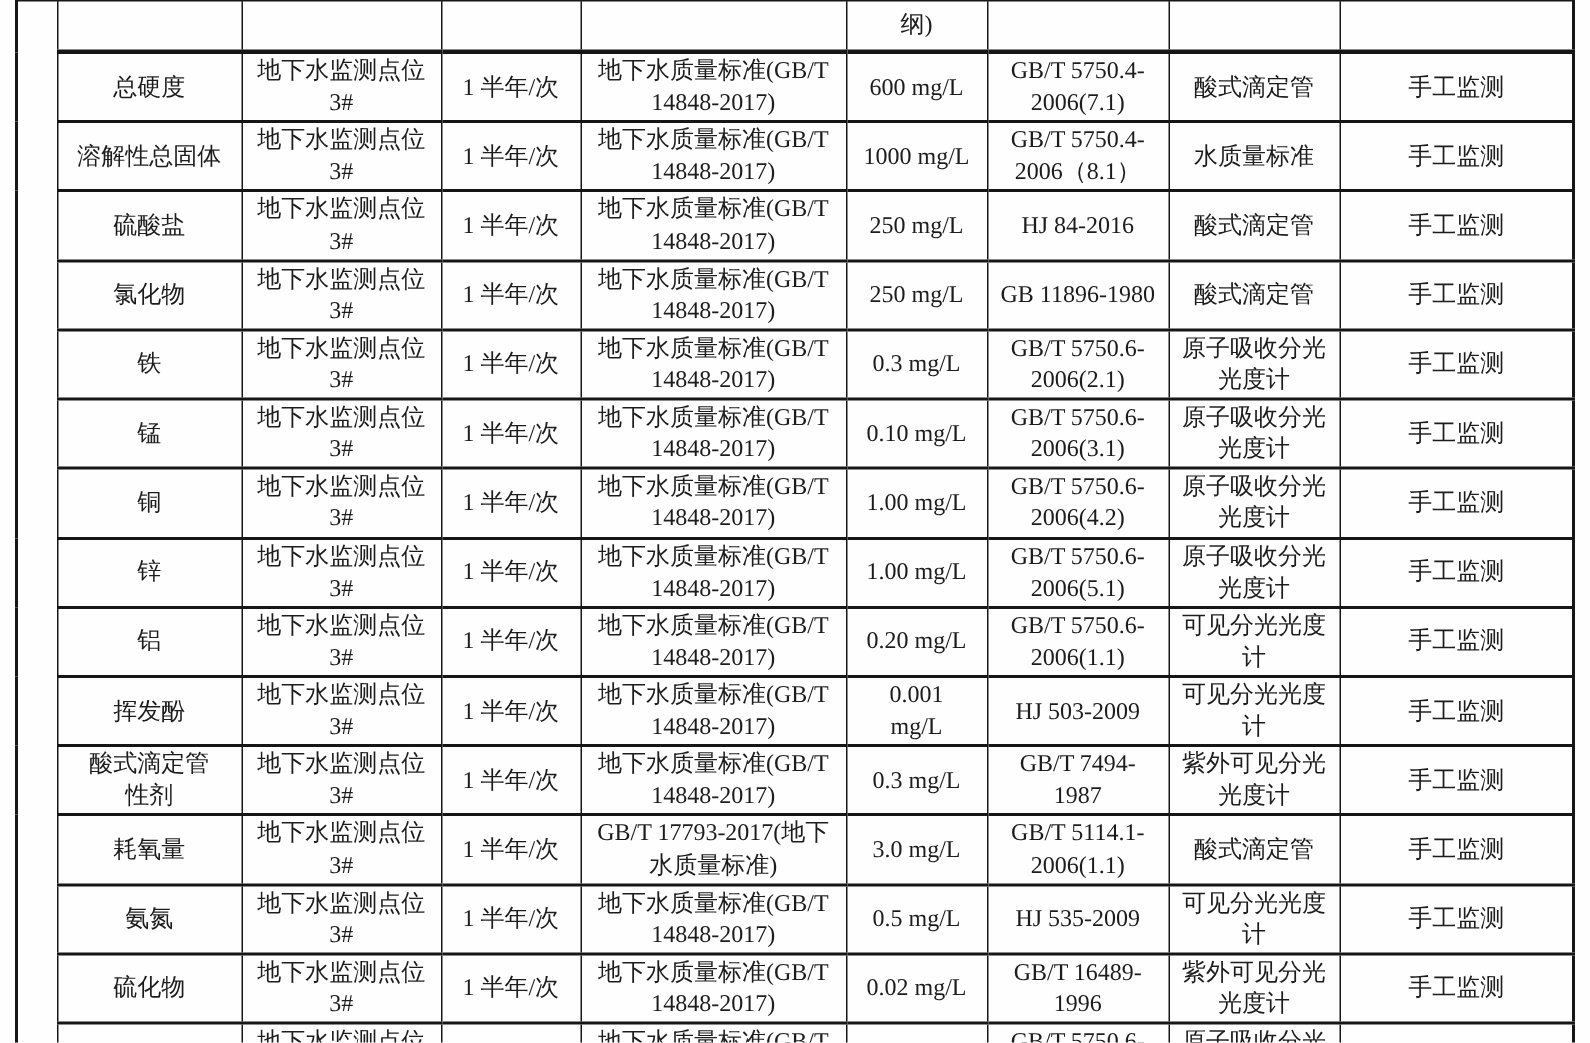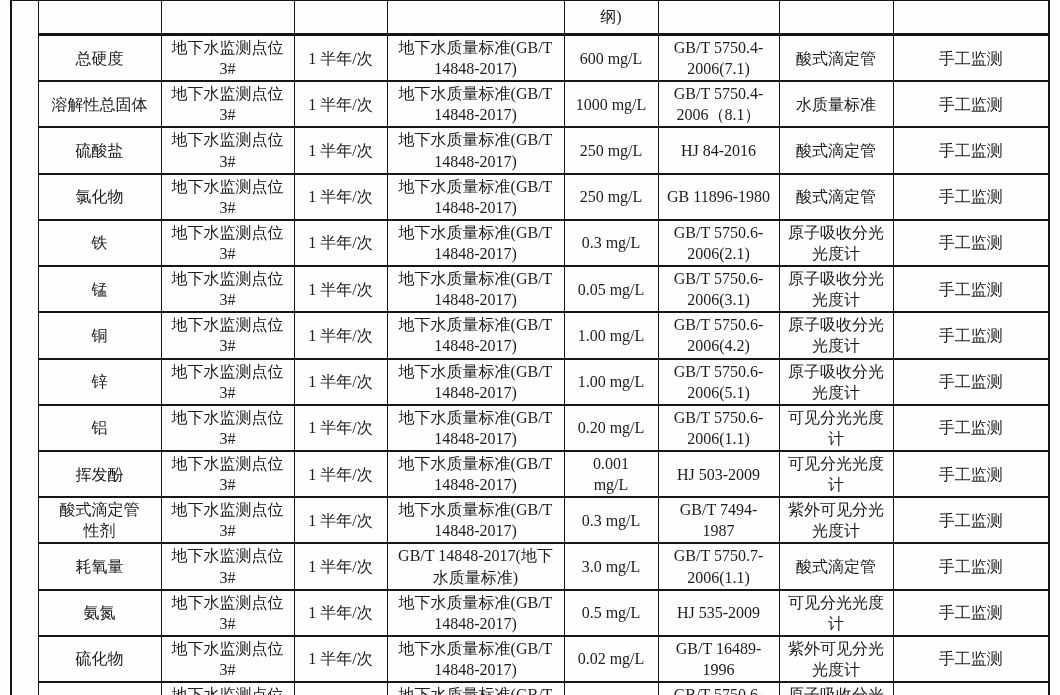--- a/index.html
+++ b/index.html
@@ -150,21 +150,21 @@
       <td>手工监测</td>
     </tr>
 
     <tr class="body-row">
       <td>锰</td>
       <td>地下水监测点位
 3#</td>
       <td>1 半年/次</td>
       <td>地下水质量标准(GB/T
 14848-2017)</td>
-      <td>0.05 mg/L</td>
+      <td>0.10 mg/L</td>
       <td>GB/T 5750.6-
 2006(3.1)</td>
       <td>原子吸收分光
 光度计</td>
       <td>手工监测</td>
     </tr>
 
     <tr class="body-row">
       <td>铜</td>
       <td>地下水监测点位
@@ -239,24 +239,24 @@
       <td>紫外可见分光
 光度计</td>
       <td>手工监测</td>
     </tr>
 
     <tr class="body-row">
       <td>耗氧量</td>
       <td>地下水监测点位
 3#</td>
       <td>1 半年/次</td>
-      <td>GB/T 14848-2017(地下
+      <td>GB/T 17793-2017(地下
 水质量标准)</td>
       <td>3.0 mg/L</td>
-      <td>GB/T 5750.7-
+      <td>GB/T 5114.1-
 2006(1.1)</td>
       <td>酸式滴定管</td>
       <td>手工监测</td>
     </tr>
 
     <tr class="body-row">
       <td>氨氮</td>
       <td>地下水监测点位
 3#</td>
       <td>1 半年/次</td>

